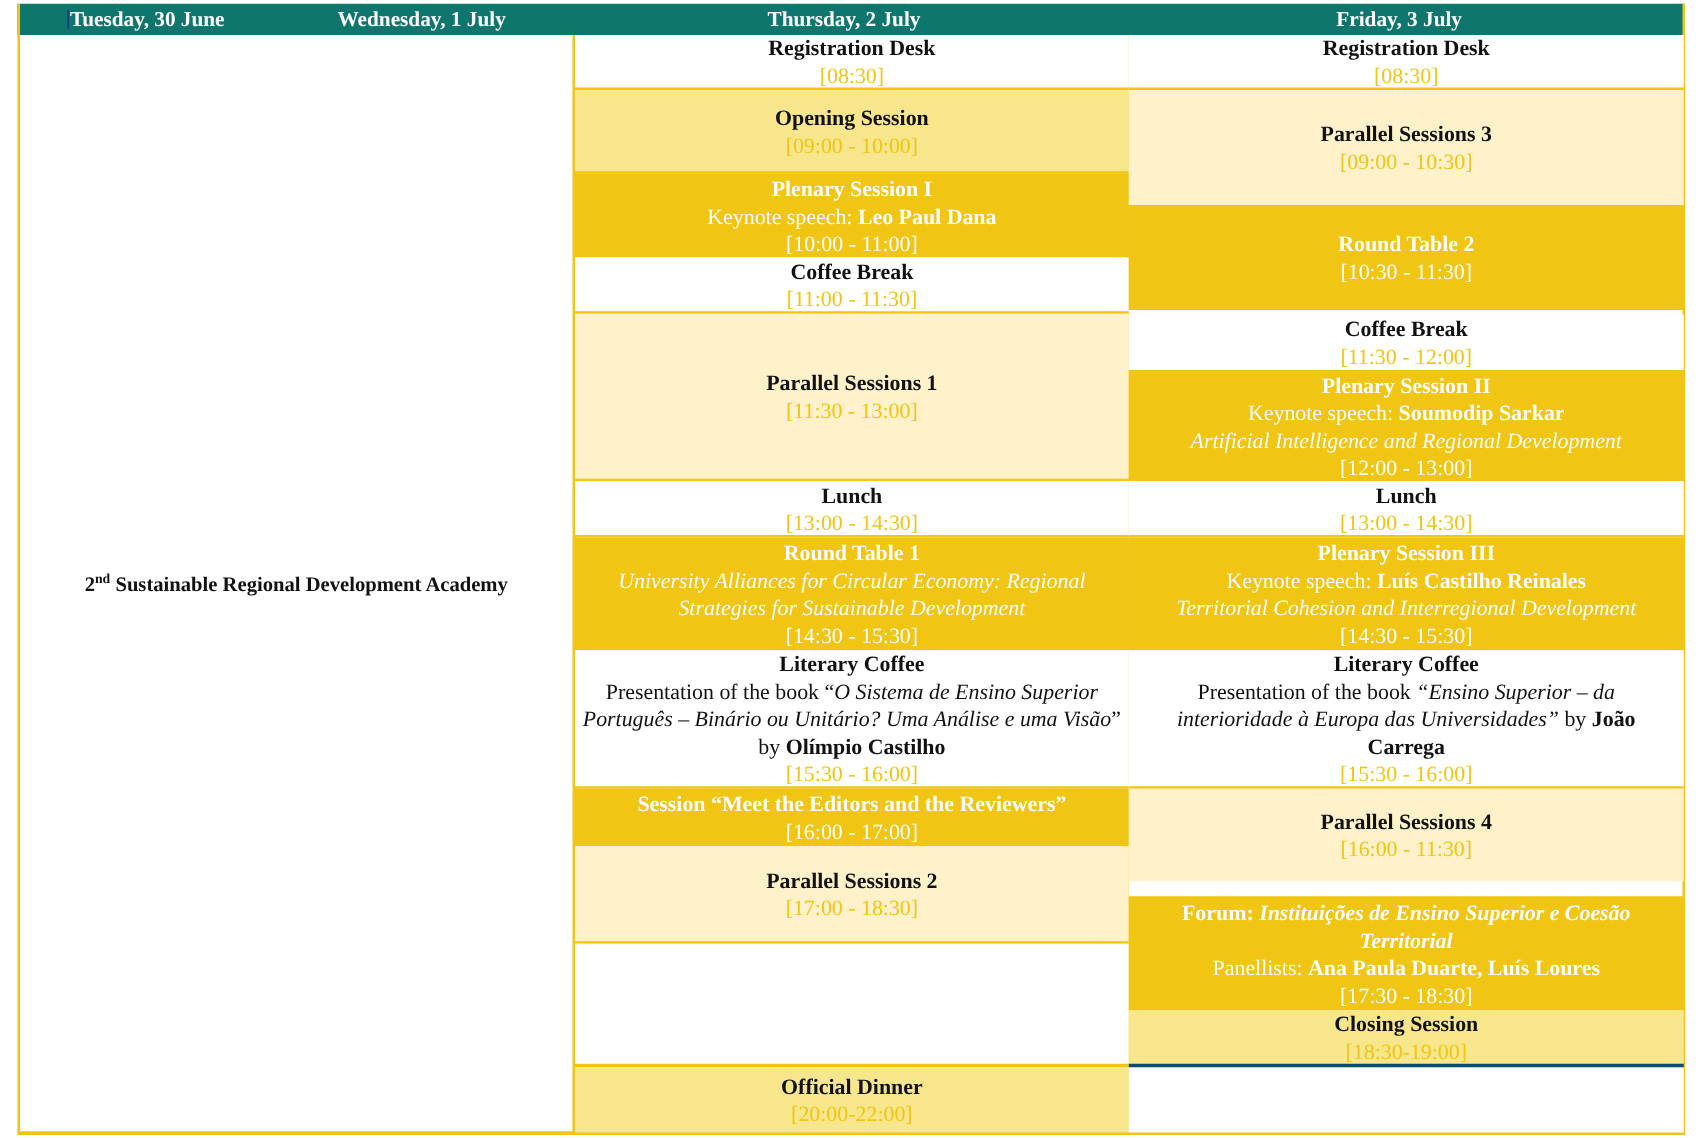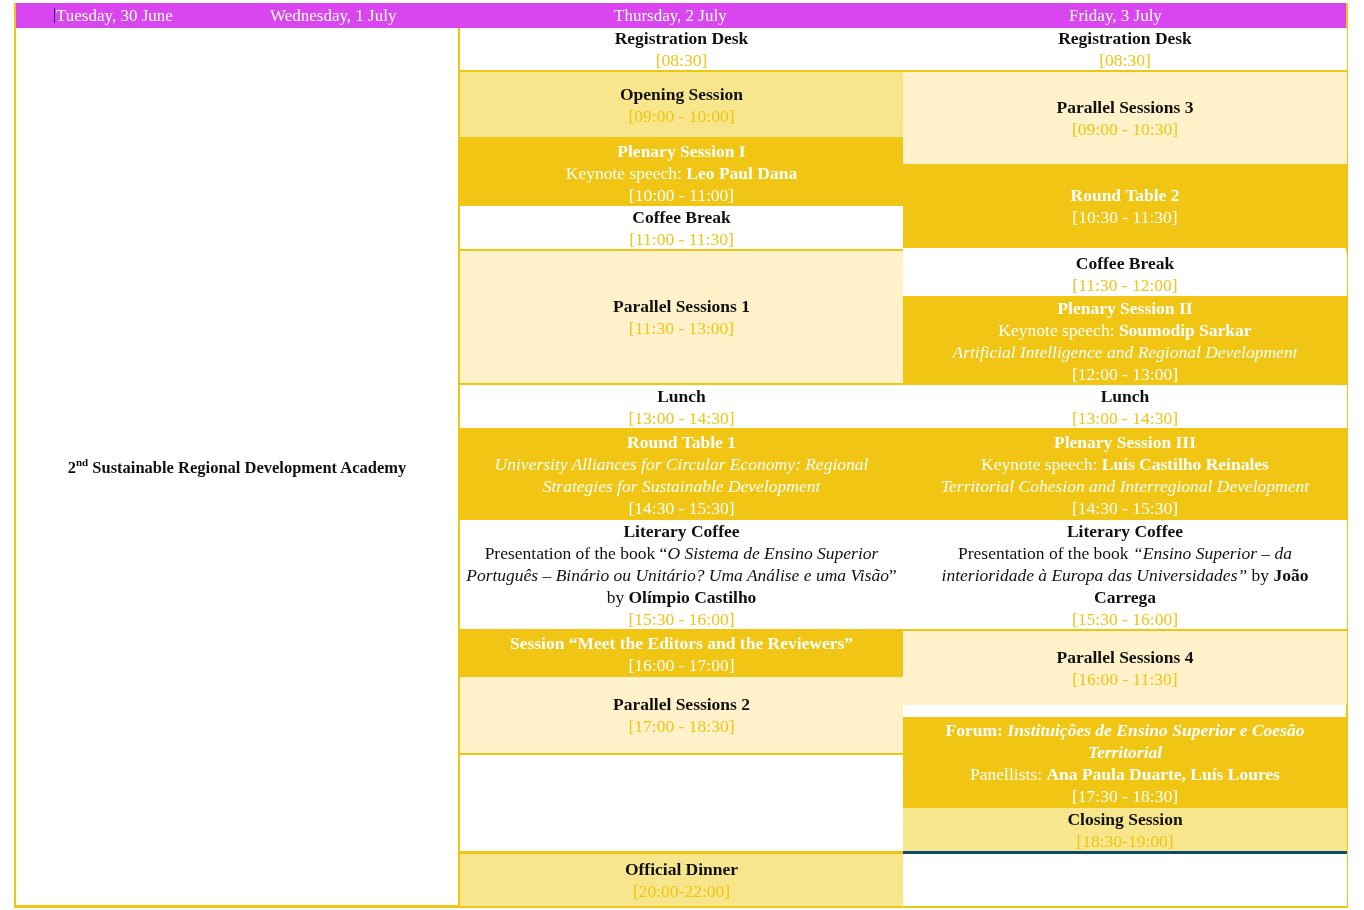--- a/index.html
+++ b/index.html
@@ -1,21 +1,21 @@
 <!DOCTYPE html>
 <html><head>
 <meta charset="utf-8">
 <style>
   html, body { margin:0; padding:0; background:#ffffff; }
   body { width:1364px; height:910px; position:relative; overflow:hidden;
          font-family:"Liberation Serif", "DejaVu Serif", serif; }
   .frame { position:absolute; left:14px; top:3px; width:1334px; height:905px;
            border-left:2px solid #f0c513; border-right:2px solid #f0c513; border-bottom:3px solid #f0c513; box-sizing:border-box; }
-  .hdr { position:absolute; top:3px; height:25px; background:#d946ef; color:#ffffff;
-         font-weight:normal; font-size:17px; line-height:26px; box-sizing:border-box;padding-left:27px; }
+  .hdr { position:absolute; top:3px; height:25px; background:#0f766e; color:#ffffff;
+         font-weight:bold; font-size:17px; line-height:26px; box-sizing:border-box;padding-left:27px; }
   .hdr span { position:absolute; top:0; white-space:nowrap; }
   .caret { position:absolute; left:54px; top:8px; width:1px; height:15px; background:#1a2a80; }
   .academy { position:absolute; left:16px; top:28px; width:442px; height:878px;
              display:flex; align-items:center; justify-content:center;
              font-weight:bold; font-size:16.5px; color:#111; }
   .academy sup { font-size:11px; }
   .vline { position:absolute; top:28px; width:2px; background:#f0c513; }
   .cell { position:absolute; box-sizing:border-box; display:flex; flex-direction:column;
           justify-content:center; align-items:center; text-align:center;
           font-size:17.5px; line-height:22px; color:#111; padding:0 6px; }

